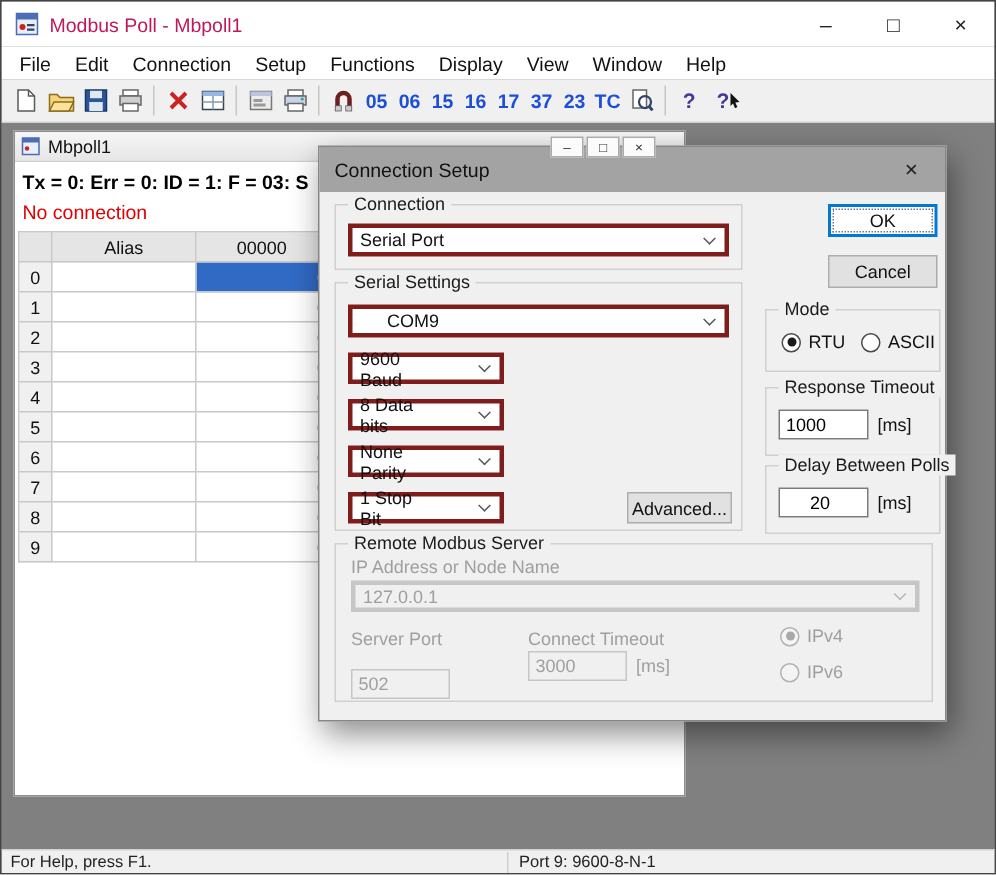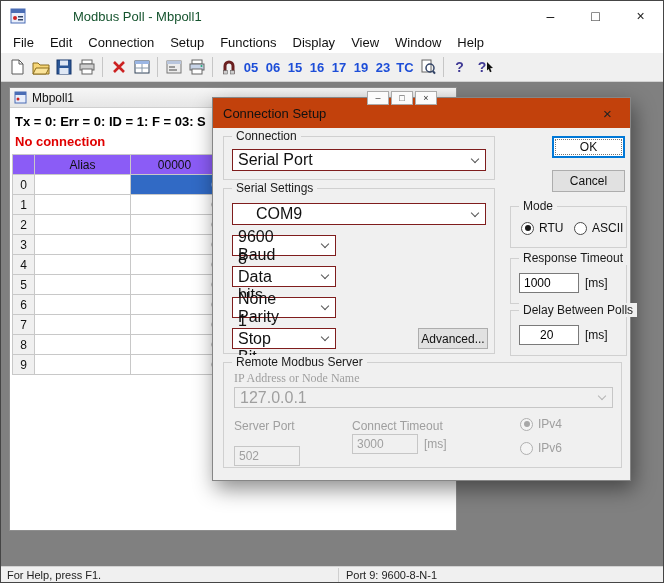--- a/index.html
+++ b/index.html
@@ -3,21 +3,21 @@
 <meta charset="utf-8">
 <style>
   * { margin:0; padding:0; box-sizing:border-box; }
   html,body { width:664px; height:583px; }
   body { font-family:"Liberation Sans", sans-serif; }
   #app { position:relative; width:664px; height:583px; background:#808080; border:1px solid #454545; overflow:hidden; }
 
   
   .titlebar { position:absolute; top:0; left:0; width:100%; height:30px; background:#ffffff; display:flex; align-items:center; }
   .titlebar .ico { margin:0 7px 0 9px; display:flex; }
-  .titlebar .title { font-size:13px; color:#14532d;margin-left:40px; }
+  .titlebar .title { font-size:13px; color:#be185d; }
   .win-controls { margin-left:auto; display:flex; height:100%; }
   .win-btn { width:45px; height:100%; display:flex; align-items:center; justify-content:center; font-size:14px; color:#222; }
 
   
   .menubar { position:absolute; top:30px; left:0; width:100%; height:22px; background:#ffffff; display:flex; align-items:center; padding-left:4px; font-size:13px; color:#111; }
   .menu-item { padding:0 8px; height:100%; display:flex; align-items:center; }
 
   
   .toolbar { position:absolute; top:52px; left:0; width:100%; height:29px; background:#f0f0f0; border-bottom:1px solid #d2d2d2; display:flex; align-items:center; padding-left:5px; }
   .tb-btn { width:23px; height:23px; display:flex; align-items:center; justify-content:center; flex:0 0 auto; }
@@ -33,43 +33,43 @@
   .sb-div { position:absolute; left:337px; top:1px; width:1px; height:16px; background:#cfcfcf; }
   .sb-port { position:absolute; left:345px; top:2px; }
 
   
   .child { position:absolute; left:8px; top:86px; width:448px; height:444px; background:#ffffff; border:1px solid #8e8e8e; }
   .child-titlebar { height:20px; background:linear-gradient(#f6f6f6,#e6e6e6); border-bottom:1px solid #cfcfcf; display:flex; align-items:center; padding-left:4px; font-size:12px; color:#111; }
   .child-titlebar .ico { margin-right:5px; display:flex; }
   .child-controls { position:absolute; top:3px; right:19px; display:flex; gap:2px; z-index:40; }
   .cw-btn { width:22px; height:14px; background:#fbfbfb; border:1px solid #ababab; font-size:9px; line-height:1; display:flex; align-items:center; justify-content:center; color:#333; }
   .stats-line { position:absolute; left:5px; top:26px; font-size:13px; font-weight:bold; color:#000; white-space:nowrap; }
-  .no-conn { position:absolute; left:5px; top:46px; font-size:13px; font-weight:bold; color:#e00000; white-space:nowrap; }
+  .no-conn { position:absolute; left:5px; top:46px; font-size:13px; font-weight:normal; color:#e00000; white-space:nowrap; }
 
   table.grid { position:absolute; left:2px; top:66px; border-collapse:collapse; font-size:12px; color:#111; }
   table.grid td { border:1px solid #c8c8c8; height:20px; padding:0; }
-  td.hc { background:#8b5cf6; text-align:center; }
+  td.hc { background:#e5e5e5; text-align:center; }
   td.corner { width:22px; }
   td.alias { width:96px; }
   td.valh { width:88px;text-align:center; }
   td.rn { width:22px; background:#f0f0f0; text-align:center; }
   td.ac { width:96px; background:#fff; }
   td.vc { width:88px; background:#fff; text-align:right; padding-right:3px; }
   td.vc.sel { background:#316ac5; color:#fff; }
 
   
   .dialog { position:absolute; left:211px; top:96px; width:419px; height:384px; background:#f0f0f0; border:1px solid #868686; box-shadow:3px 8px 20px rgba(0,0,0,.45); z-index:20; }
-  .dlg-titlebar { height:30px; background:#c2410c; display:flex; align-items:center; }
+  .dlg-titlebar { height:30px; background:#a3a3a3; display:flex; align-items:center; }
   .dlg-title { margin-left:10px; font-size:13px; color:#111; }
   .dlg-close { margin-left:auto; width:45px; height:100%; display:flex; align-items:center; justify-content:center; font-size:15px; color:#222; }
 
   .group { position:absolute; border:1px solid #d0d0d0; }
   .glabel { position:absolute; top:-8px; left:8px; background:#f0f0f0; padding:0 4px; font-size:12px; color:#1a1a1a; white-space:nowrap; }
 
-  .combo { position:absolute; height:22px; background:#fff; border:1px solid #7f1d1d; display:flex; align-items:center; font-size:16px; color:#111; padding-left:5px;gap:38px; }
+  .combo { position:absolute; height:22px; background:#fff; border:3px solid #7f1d1d; display:flex; align-items:center; font-size:12px; color:#111; padding-left:5px;gap:38px; }
   .combo .chev { margin-left:auto; margin-right:7px; width:6px; height:6px; border-right:1.5px solid #555; border-bottom:1.5px solid #555; transform:rotate(45deg); margin-top:-3px; flex:0 0 auto; }
   .combo.disabled { background:#f0f0f0; border-color:#c6c6c6; color:#9f9f9f; }
   .combo.disabled .chev { border-color:#b5b5b5; }
 
   .btn { position:absolute; background:#e1e1e1; border:1px solid #adadad; font-size:12px; color:#111; display:flex; align-items:center; justify-content:center; }
   .btn.default { background:#ffffff; border:2px solid #0078d7; outline:1px dotted #777; outline-offset:-4px; }
 
   .tinput { position:absolute; height:20px; border:1px solid #7a7a7a; background:#fff; color:#000; font-size:12px; padding-left:4px; font-family:"Liberation Sans", sans-serif; }
   .tinput:disabled { background:#f0f0f0; border-color:#c6c6c6; color:#9f9f9f; }
 
@@ -189,21 +189,21 @@
           <path d="M4 15V7a4 4 0 0 1 8 0v8" fill="none" stroke="#6b1f1f" stroke-width="3"></path>
           <rect x="2.5" y="11.5" width="4" height="3.5" fill="#cccccc" stroke="#555" stroke-width="0.5"></rect>
           <rect x="9.5" y="11.5" width="4" height="3.5" fill="#cccccc" stroke="#555" stroke-width="0.5"></rect>
         </svg>
     </div>
     <div class="tb-text">05</div>
     <div class="tb-text">06</div>
     <div class="tb-text">15</div>
     <div class="tb-text">16</div>
     <div class="tb-text">17</div>
-    <div class="tb-text">19</div>
+    <div class="tb-text">37</div>
     <div class="tb-text">23</div>
     <div class="tb-text">TC</div>
     <div class="tb-btn">
       <svg width="16" height="16">
           <rect x="2" y="1" width="9" height="12" fill="#fff" stroke="#666"></rect>
           <circle cx="10" cy="9" r="4" fill="none" stroke="#334466" stroke-width="1.5"></circle>
           <line x1="12.8" y1="12" x2="15" y2="14.6" stroke="#334466" stroke-width="2"></line>
         </svg>
     </div>
     <div class="tb-sep"></div>
@@ -375,21 +375,21 @@
     </div>
 
     <div class="group" style="left:297px; top:212px; width:117px; height:46px;">
       <span class="glabel">Delay Between Polls</span>
       <input class="tinput" style="left: 8px; top: 14px; width: 60px; padding-left: 20px;" value="20">
       <span class="unit" style="left:74px; top:17px;">[ms]</span>
     </div>
 
     <div class="group" style="left:10px; top:264px; width:399px; height:106px;">
       <span class="glabel">Remote Modbus Server</span>
-      <span class="graytext" style="left:10px; top:8px;font-family:Liberation Serif, serif;">IP Address or Node Name</span>
+      <span class="graytext" style="left:10px; top:8px;">IP Address or Node Name</span>
       <div class="combo disabled" style="left:10px; top:24px; width:379px; height:21px;">
         <span>127.0.0.1</span>
         <span class="chev"></span>
       </div>
       <span class="graytext" style="left:10px; top:56px;">Server Port</span>
       <span class="graytext" style="left:128px; top:56px;">Connect Timeout</span>
       <input class="tinput" style="left: 10px; top: 71px; width: 66px; margin-top: 12px;" disabled="" value="502">
       <input class="tinput" style="left: 128px; top: 71px; width: 66px;" disabled="" value="3000">
       <span class="unit gray" style="left:200px; top:74px;">[ms]</span>
       <div class="radio-row gray" style="left:296px; top:54px;">

